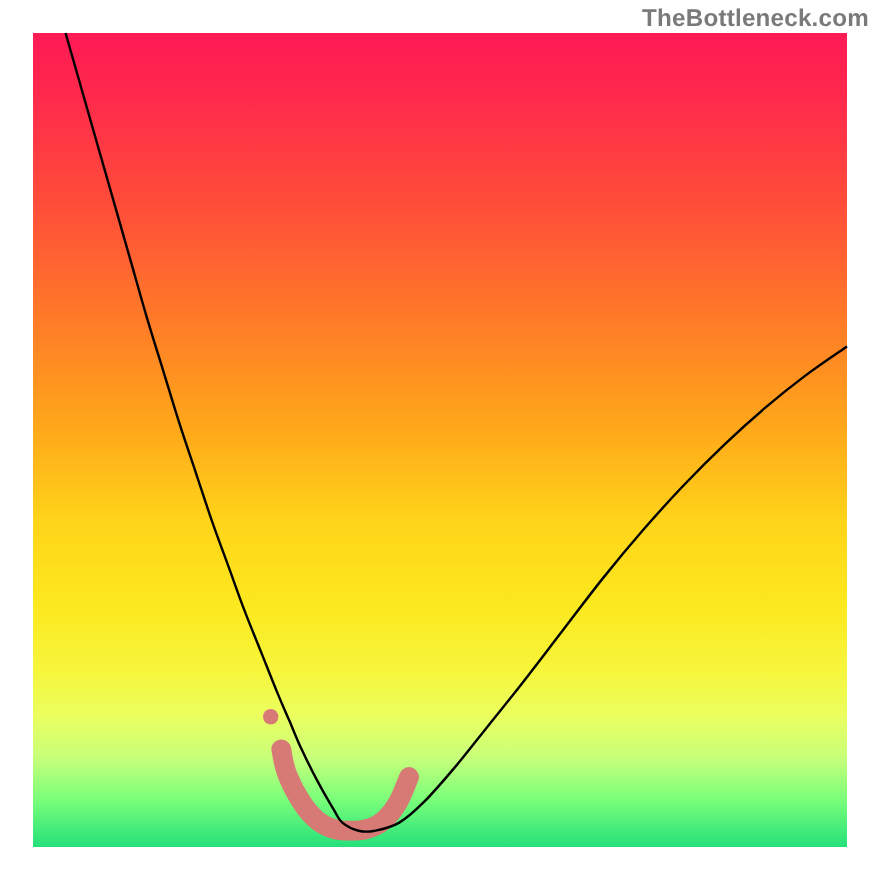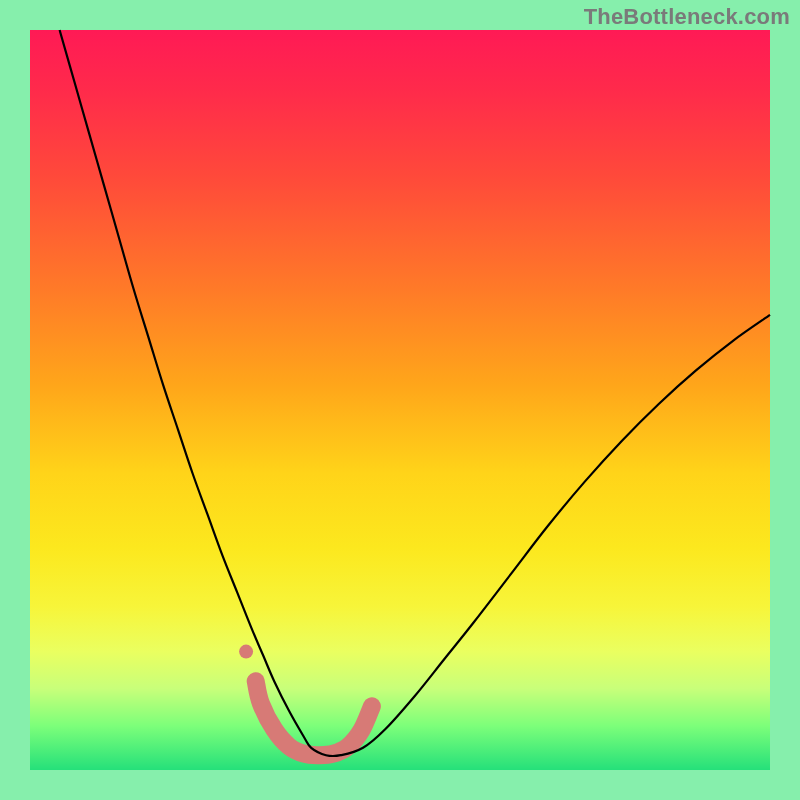--- a/index.html
+++ b/index.html
@@ -8,21 +8,21 @@
     width: 800px;
     height: 800px;
     overflow: hidden;
     background: #000;
     font-family: Arial, Helvetica, sans-serif;
   }
   .frame {
     position: relative;
     width: 800px;
     height: 800px;
-    background: #86efac;
+    background: #ffffff;
   }
   .plot {
     position: absolute;
     left: 30px;
     top: 30px;
     width: 740px;
     height: 740px;
     
     background: linear-gradient(to bottom,
       #ff1a55 0%,

